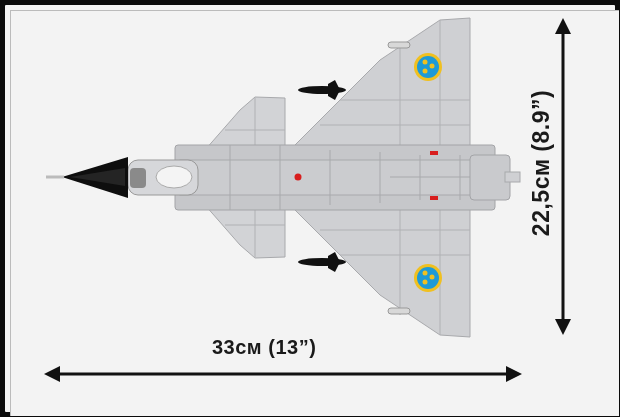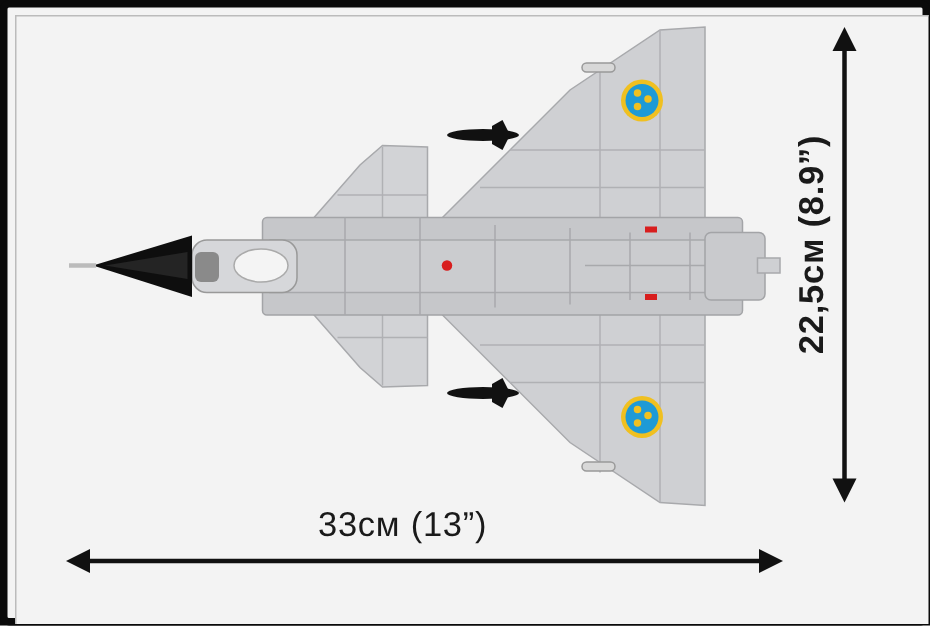--- a/index.html
+++ b/index.html
@@ -1,20 +1,20 @@
 <!DOCTYPE html>
 <html><head>
 <meta charset="utf-8">
 <style>
   html, body { margin:0; padding:0; }
   body { width:620px; height:417px; overflow:hidden; background:#0a0a0a; font-family:"Liberation Sans", sans-serif; }
   .frame { position:absolute; left:0; top:0; width:620px; height:417px; box-sizing:border-box; border:5px solid #0a0a0a; border-radius:6px; background:#f3f3f3; }
   .inner { position:absolute; left:5px; top:5px; width:608px; height:405px; background:#f3f3f3; border-top:1px solid #bbb; border-left:1px solid #bbb; }
   svg { position:absolute; left:0; top:0; }
-  .dim-w { position:absolute; left:212px; top:336px; font-size:23px; font-weight:normal; color:#1a1a1a; letter-spacing:0.5px; }
+  .dim-w { position:absolute; left:212px; top:336px; font-size:20px; font-weight:bold; color:#1a1a1a; letter-spacing:0.5px; }
   .dim-h { position:absolute; left:541px; top:163px; font-size:23px; font-weight:bold; color:#1a1a1a; transform:translate(-50%,-50%) rotate(-90deg); white-space:nowrap; letter-spacing:0.5px; }
 </style>
 </head>
 <body>
 
 <div class="frame">
   <div class="inner"></div>
 </div>
 
 <svg width="620" height="417" viewBox="0 0 620 417">

